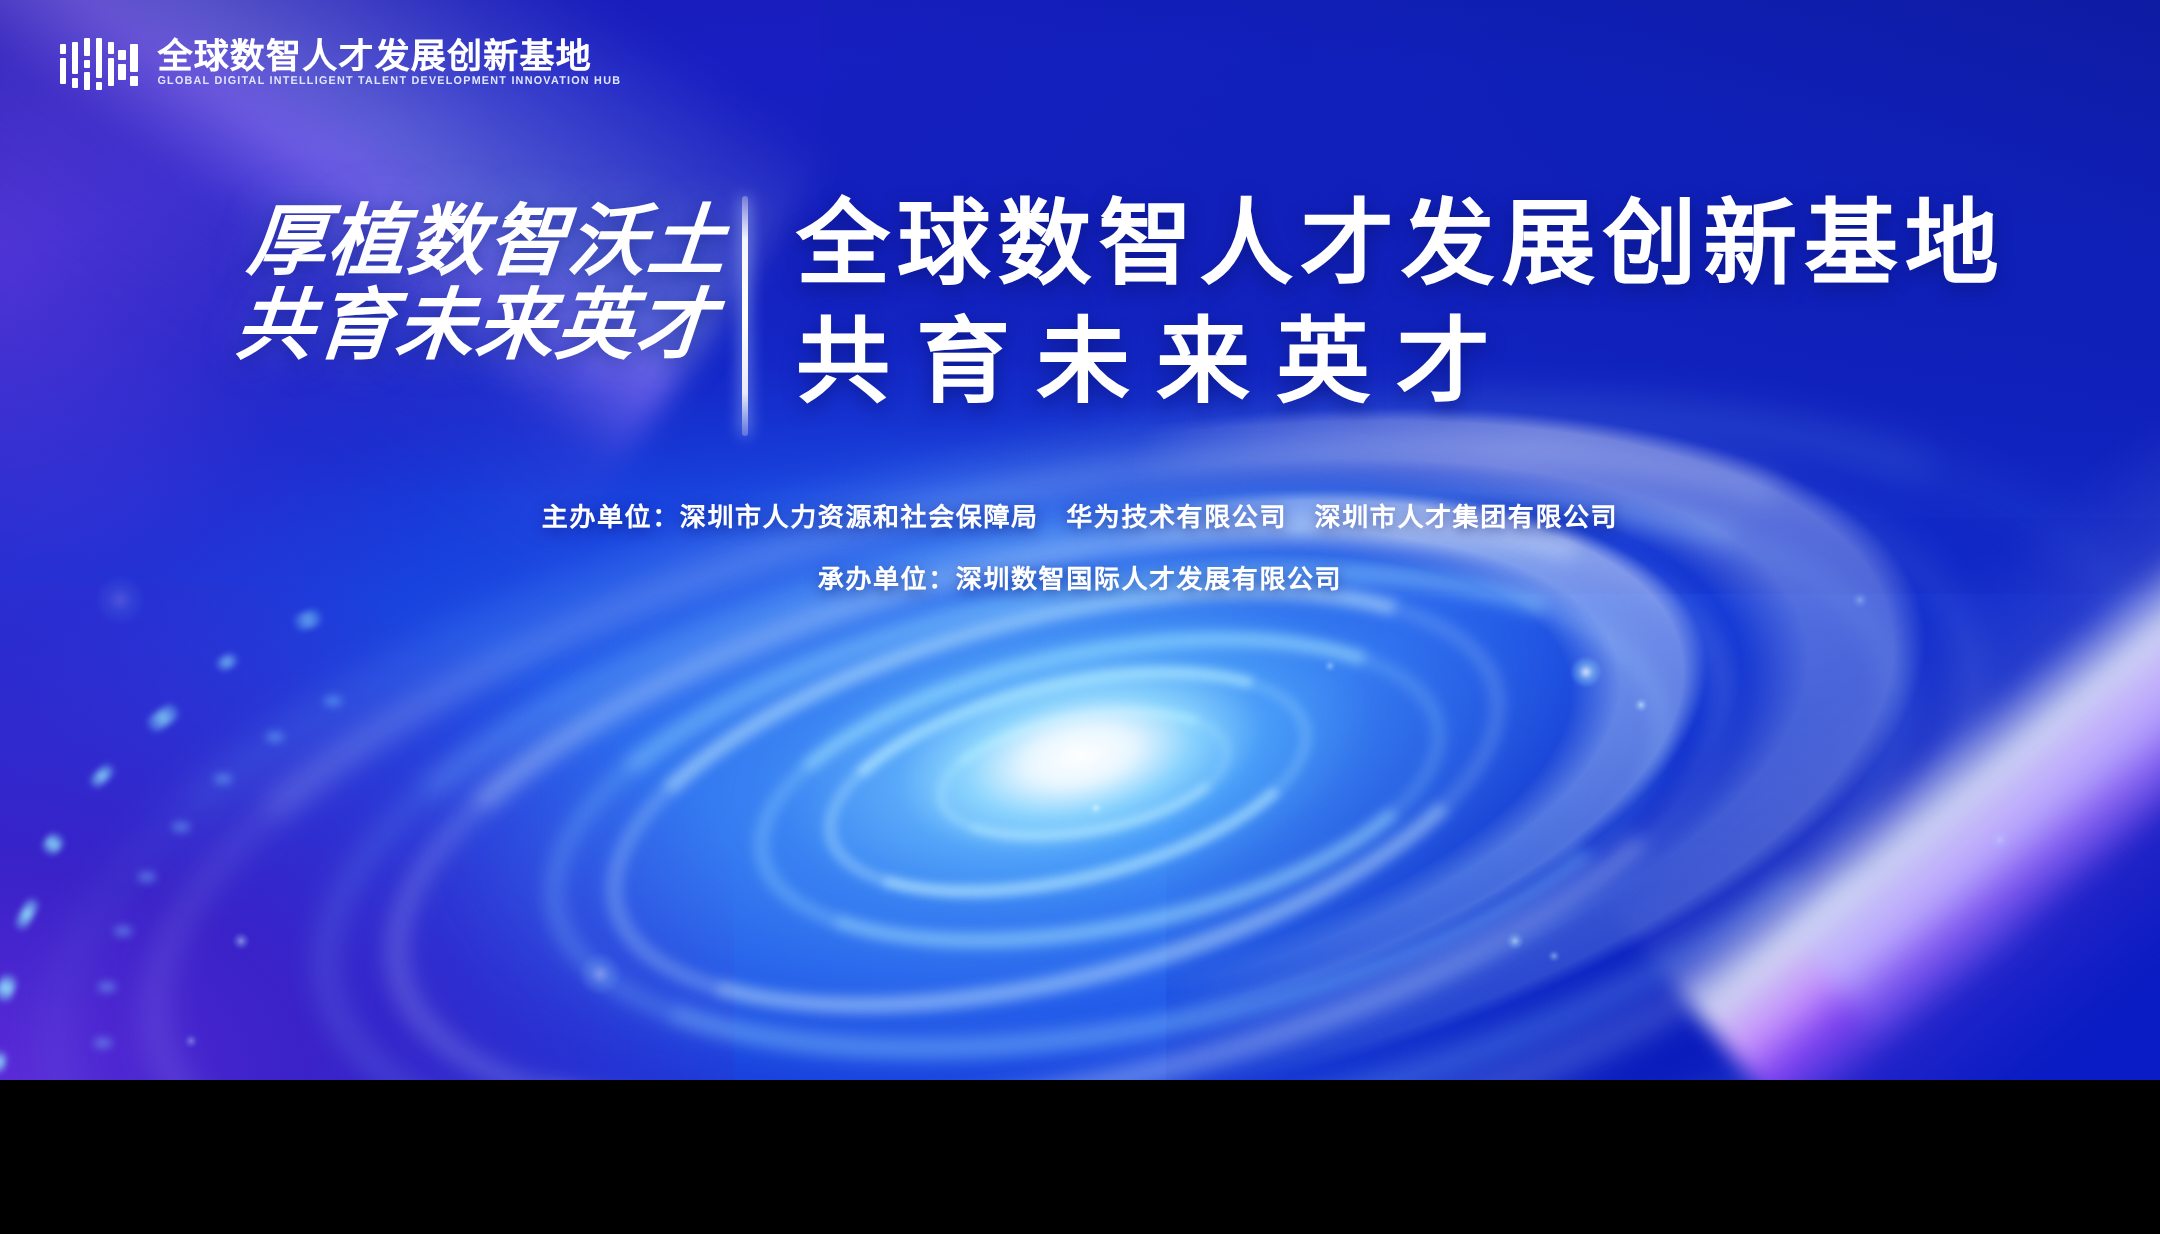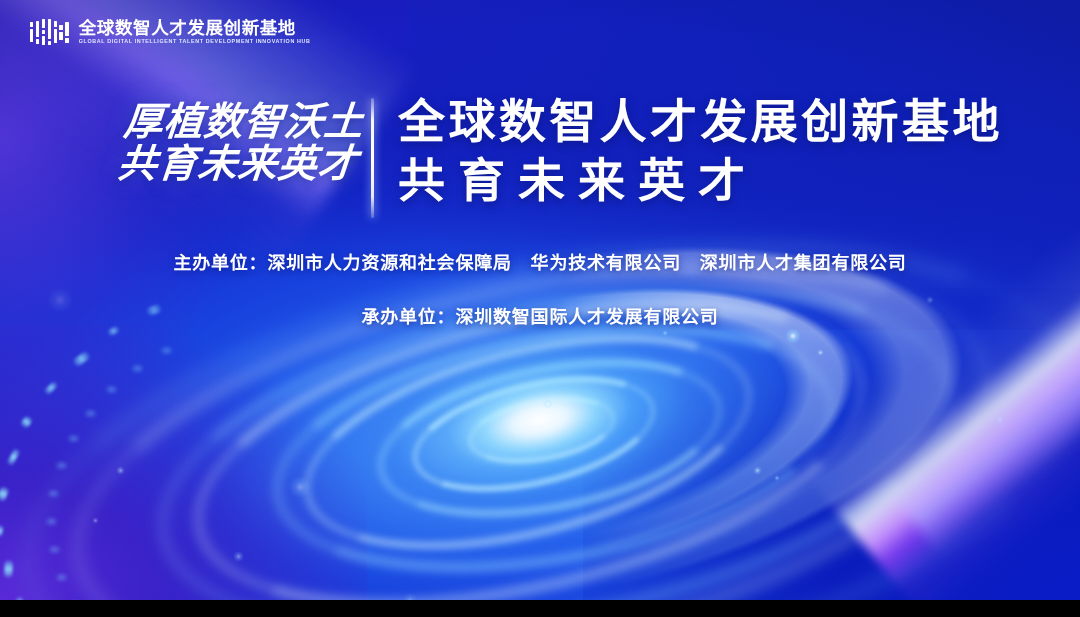--- a/index.html
+++ b/index.html
@@ -6,21 +6,21 @@
   html, body {
     margin: 0;
     padding: 0;
     background: #000;
   }
   * { box-sizing: border-box; }
 
   #stage {
     position: relative;
     width: 1080px;
-    height: 600px;
+    height: 540px;
     overflow: hidden;
     font-family: "Liberation Sans", "DejaVu Sans", sans-serif;
     background: #0f1fbe;
   }
 
   
   .bg-base {
     position: absolute; inset: 0;
     background:
       radial-gradient(120% 95% at 50% 72%, #2f7bf6 0%, #1d54e8 22%, #1430d2 42%, #0f1fbe 64%, #0c1aa8 100%);
@@ -240,27 +240,27 @@
   }
 
   
   .credits {
     position: absolute;
     left: 0; right: 0; top: 248px;
     text-align: center;
   }
   .credit-line {
     color: #ffffff;
-    font-size: 18px;
+    font-size: 13px;
     font-weight: 700;
     letter-spacing: 0.8px;
     text-shadow: 0 2px 7px rgba(8,18,110,0.55);
     white-space: nowrap;
   }
-  .credit-line + .credit-line { margin-top: 28px; }
+  .credit-line + .credit-line { margin-top: 12px; }
 </style>
 </head>
 <body>
 
 <div id="stage">
 
   <div class="bg-base"></div>
   <div class="bg-topwash"></div>
   <div class="bg-topright"></div>
   <div class="bg-botright"></div>

